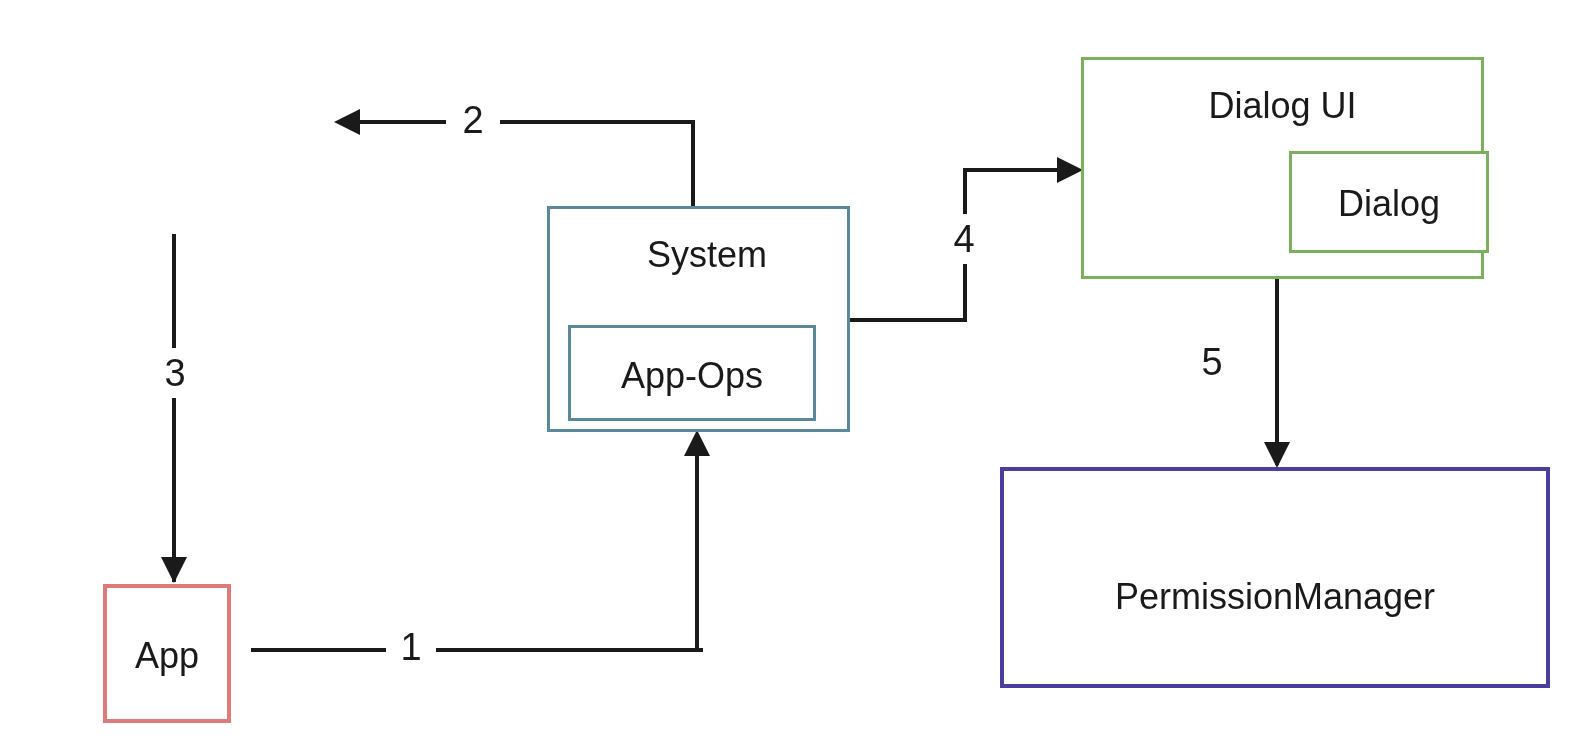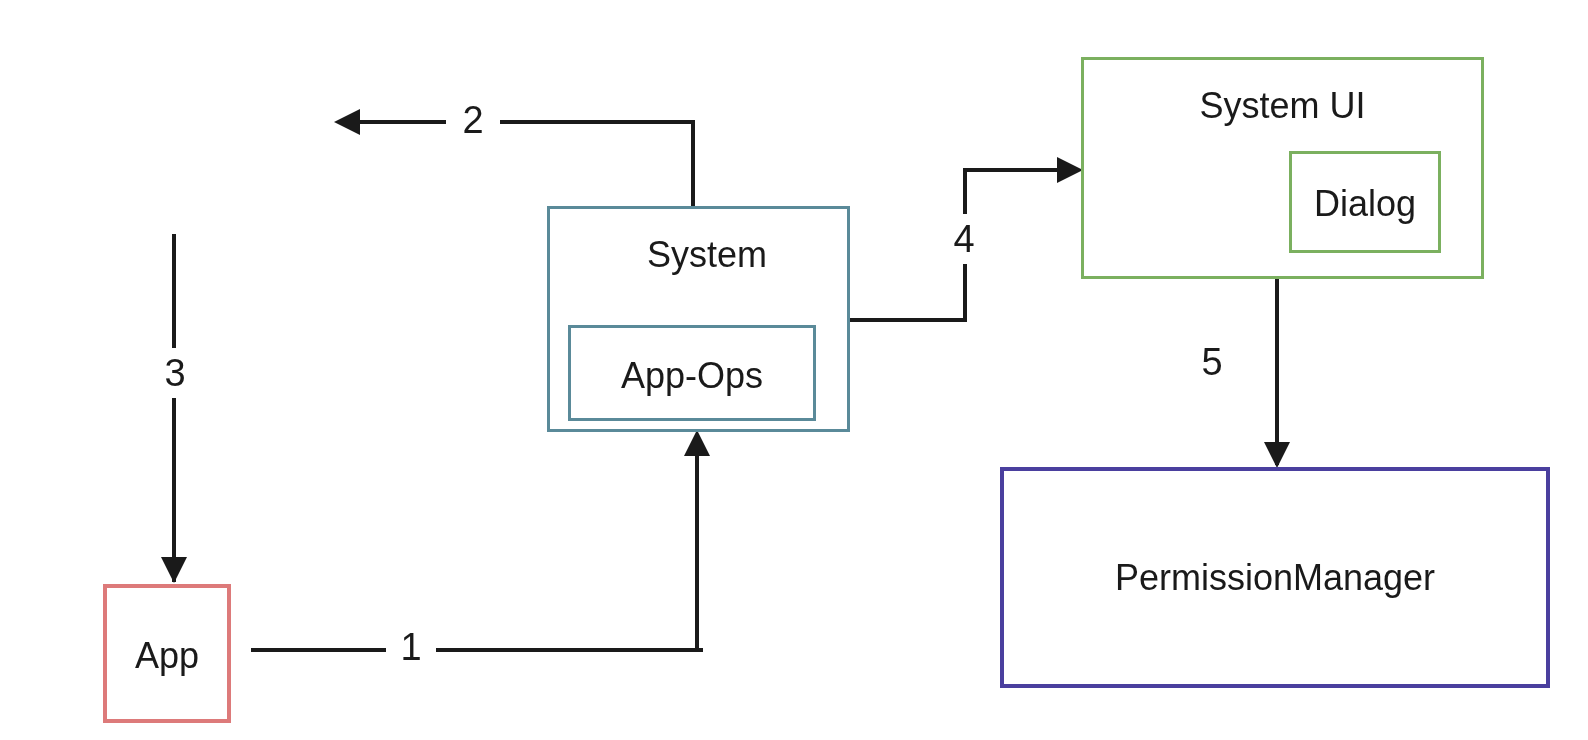--- a/index.html
+++ b/index.html
@@ -114,28 +114,28 @@
 
   <div class="node n-teal" style="left:547px; top:206px; width:303px; height:226px;">
     <span class="node-label" style="top:28px;padding-left:17px;">System</span>
   </div>
 
   <div class="node n-teal-in" style="left:568px; top:325px; width:248px; height:96px;">
     <span class="node-label" style="top:30px;">App-Ops</span>
   </div>
 
   <div class="node n-green" style="left:1081px; top:57px; width:403px; height:222px;">
-    <span class="node-label" style="top:28px;">System UI</span>
+    <span class="node-label" style="top:28px;">Dialog UI</span>
   </div>
 
-  <div class="node n-green" style="left:1289px; top:151px; width:152px; height:102px;">
+  <div class="node n-green" style="left:1289px; top:151px; width:200px; height:102px;">
     <span class="node-label" style="top:32px;">Dialog</span>
   </div>
 
   <div class="node n-purple" style="left:1000px; top:467px; width:550px; height:221px;">
-    <span class="node-label" style="top:89px;">PermissionManager</span>
+    <span class="node-label" style="top:108px;">PermissionManager</span>
   </div>
 
   <div class="node n-red" style="left:103px; top:584px; width:128px; height:139px;">
     <span class="node-label" style="top:50px;">App</span>
   </div>
 
 </div>
 
 </body></html>

